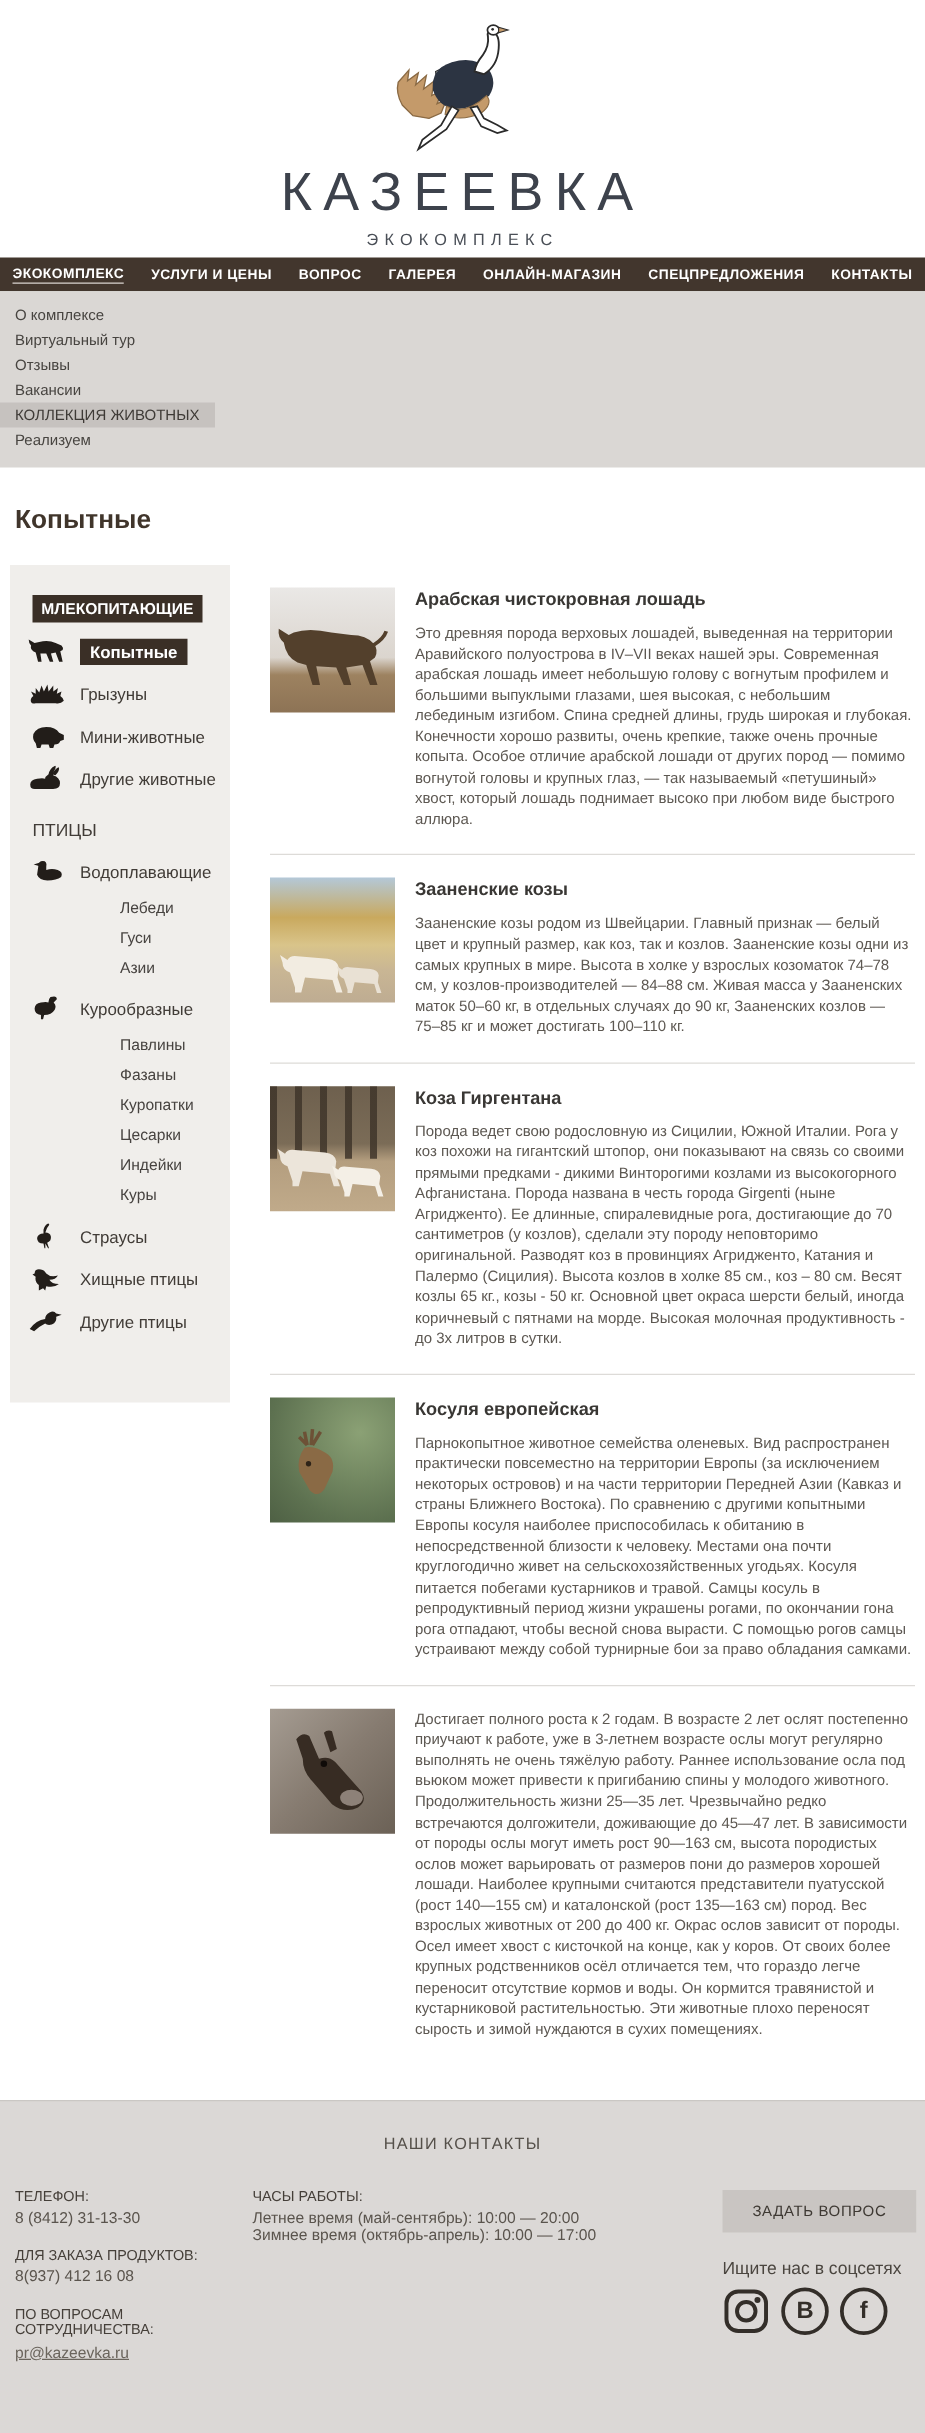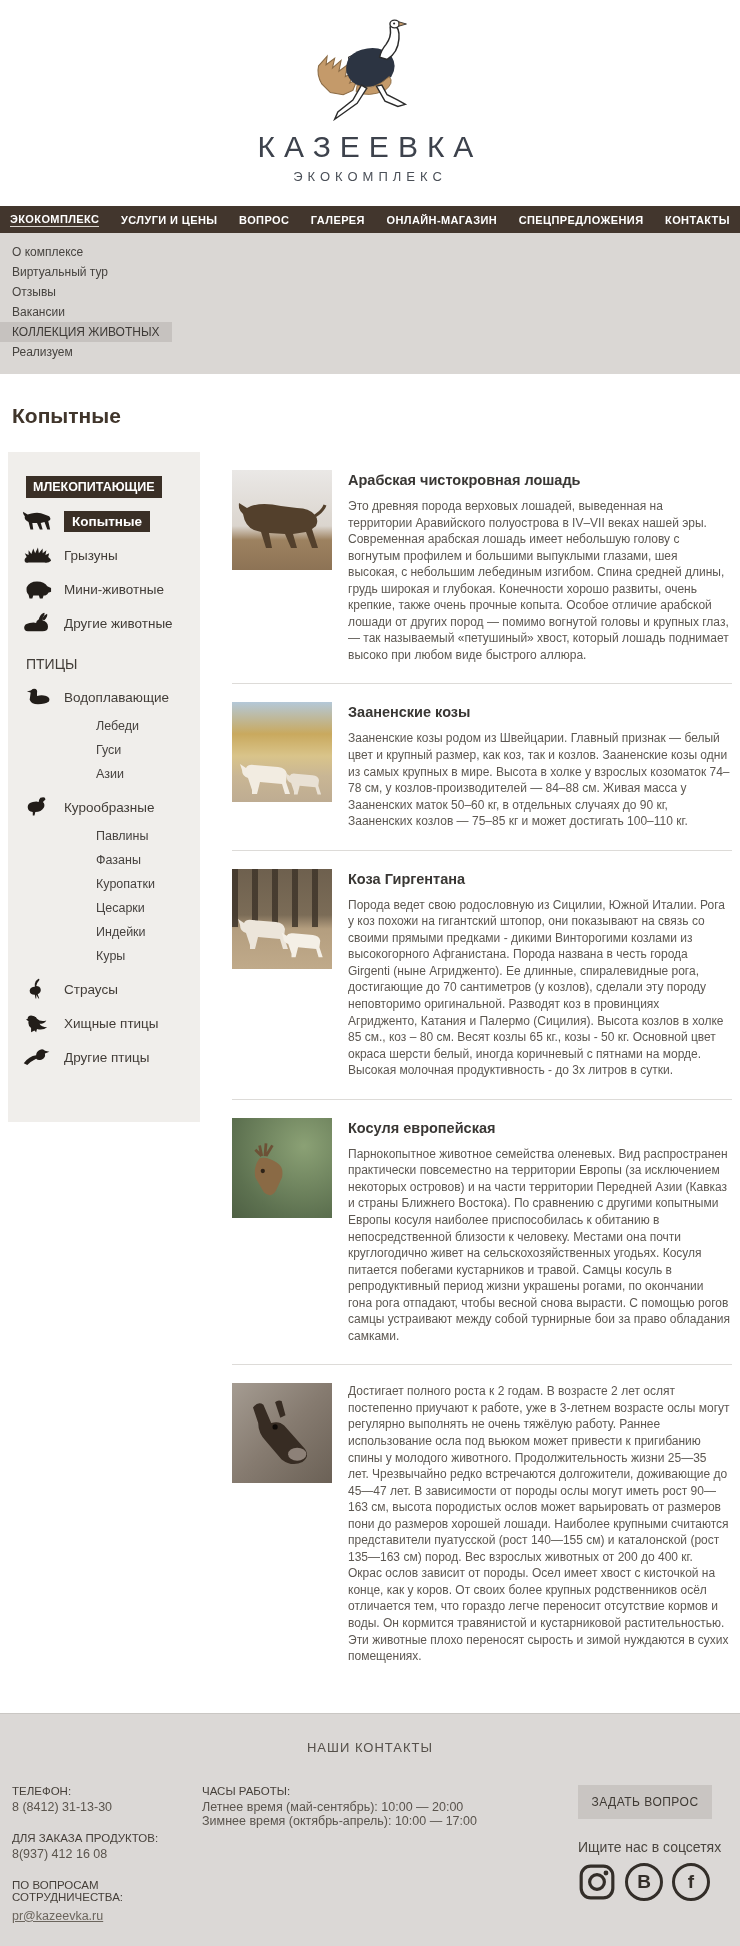--- a/index.html
+++ b/index.html
@@ -5,36 +5,36 @@
   * { box-sizing: border-box; margin: 0; padding: 0; }
   html,body { width: 740px; }
   body {
     font-family: "Liberation Sans", "DejaVu Sans", sans-serif;
     background: #ffffff;
     color: #44403b;
   }
   
   .site-header { height: 206px; text-align: center; padding-top: 10px; background: #fff; }
   .logo-svg { display: block; margin: 0 auto; }
-  .site-title { font-size: 30px; letter-spacing: 9px; color: #3d424c; font-weight: 400; margin-top: 2px; }
+  .site-title { font-size: 43px; letter-spacing: 9px; color: #3d424c; font-weight: 400; margin-top: 2px; }
   .site-subtitle { font-size: 13px; letter-spacing: 5px; color: #4a4f57; margin-top: 5px; }
   
   .main-nav { display: flex; justify-content: space-between; align-items: center; background: #42362d; height: 27px; padding: 0 10px; }
   .nav-item { color: #ffffff; font-size: 11px; font-weight: bold; letter-spacing: .4px; text-decoration: none; cursor: pointer; }
   .nav-item.active { border-bottom: 1px solid #d9d4cf; padding-bottom: 1px; }
   
   .submenu { background: #dad7d4; padding: 9px 0 12px; }
   .submenu-item { display: block; width: max-content; font-size: 12px; color: #474440; padding: 3px 12px; cursor: pointer; text-decoration: none; }
   .submenu-item.active { background: #c6c2bf; color: #3e3a36; }
   
   .page-title { font-size: 21px; font-weight: bold; color: #40352b; margin: 30px 0 24px 12px; }
   
   .content { display: flex; align-items: flex-start; gap: 32px; padding: 0 8px; }
   
-  .sidebar { width: 192px; background: #f0eeeb; padding: 24px 0 48px; flex: none; }
+  .sidebar { width: 176px; background: #f0eeeb; padding: 24px 0 48px; flex: none; }
   .side-badge { display: inline-block; background: #3a2f26; color: #fff; font-weight: bold; font-size: 12.5px; padding: 4px 7px; margin-left: 18px; }
   .side-item { display: flex; align-items: center; gap: 12px; padding: 6px 0 6px 14px; font-size: 13.5px; color: #413c37; cursor: pointer; }
   .s-icon { width: 30px; height: 22px; fill: #221d19; flex: none; }
   .side-item .sel { background: #3a2f26; color: #fff; font-weight: bold; padding: 3px 8px; }
   .side-section { font-size: 14px; color: #413c37; margin: 16px 0 8px 18px; }
   .side-sub { list-style: none; margin: 0 0 4px 88px; }
   .side-sub li { font-size: 12.5px; color: #474340; padding: 5px 0; cursor: pointer; }
   
   .articles { flex: 1; }
   .animal-article { display: flex; gap: 16px; padding: 18px 0 20px; }
@@ -55,21 +55,21 @@
   .site-footer { margin-top: 28px; background: #dbd8d6; border-top: 1px solid #cac7c4; padding: 26px 12px 70px; }
   .f-head { text-align: center; font-size: 13px; letter-spacing: 1px; color: #55504a; margin-bottom: 30px; }
   .f-cols { display: flex; }
   .f-col1 { width: 190px; flex: none; }
   .f-col2 { flex: 1; }
   .f-col3 { width: 150px; flex: none; }
   .f-group { margin-bottom: 18px; }
   .f-label { font-size: 11.5px; font-weight: normal; color: #453f39; margin-bottom: 3px; }
   .f-value { font-size: 12.5px; color: #5a544d; }
   .f-link { font-size: 12.5px; color: #6b655d; text-decoration: underline; cursor: pointer; }
-  .btn { display: block; width: 134px; background: #c9c5c2; color: #3e3933; font-size: 12px;
+  .btn { display: block; width: 155px; background: #c9c5c2; color: #3e3933; font-size: 12px;
          letter-spacing: .5px; text-align: center; padding: 10px 0; border: none; cursor: pointer;
          font-family: "Liberation Sans","DejaVu Sans",sans-serif; }
   .social-label { font-size: 14px; color: #4a453f; margin: 20px 0 8px; }
   .social-row { display: flex; gap: 9px; }
   .si { width: 38px; height: 38px; border: 3px solid #332e29; border-radius: 50%;
         display: flex; align-items: center; justify-content: center;
         font-size: 19px; font-weight: bold; color: #332e29; cursor: pointer; background: transparent; }
   .si-insta { border: none; }
 </style>
 </head>

